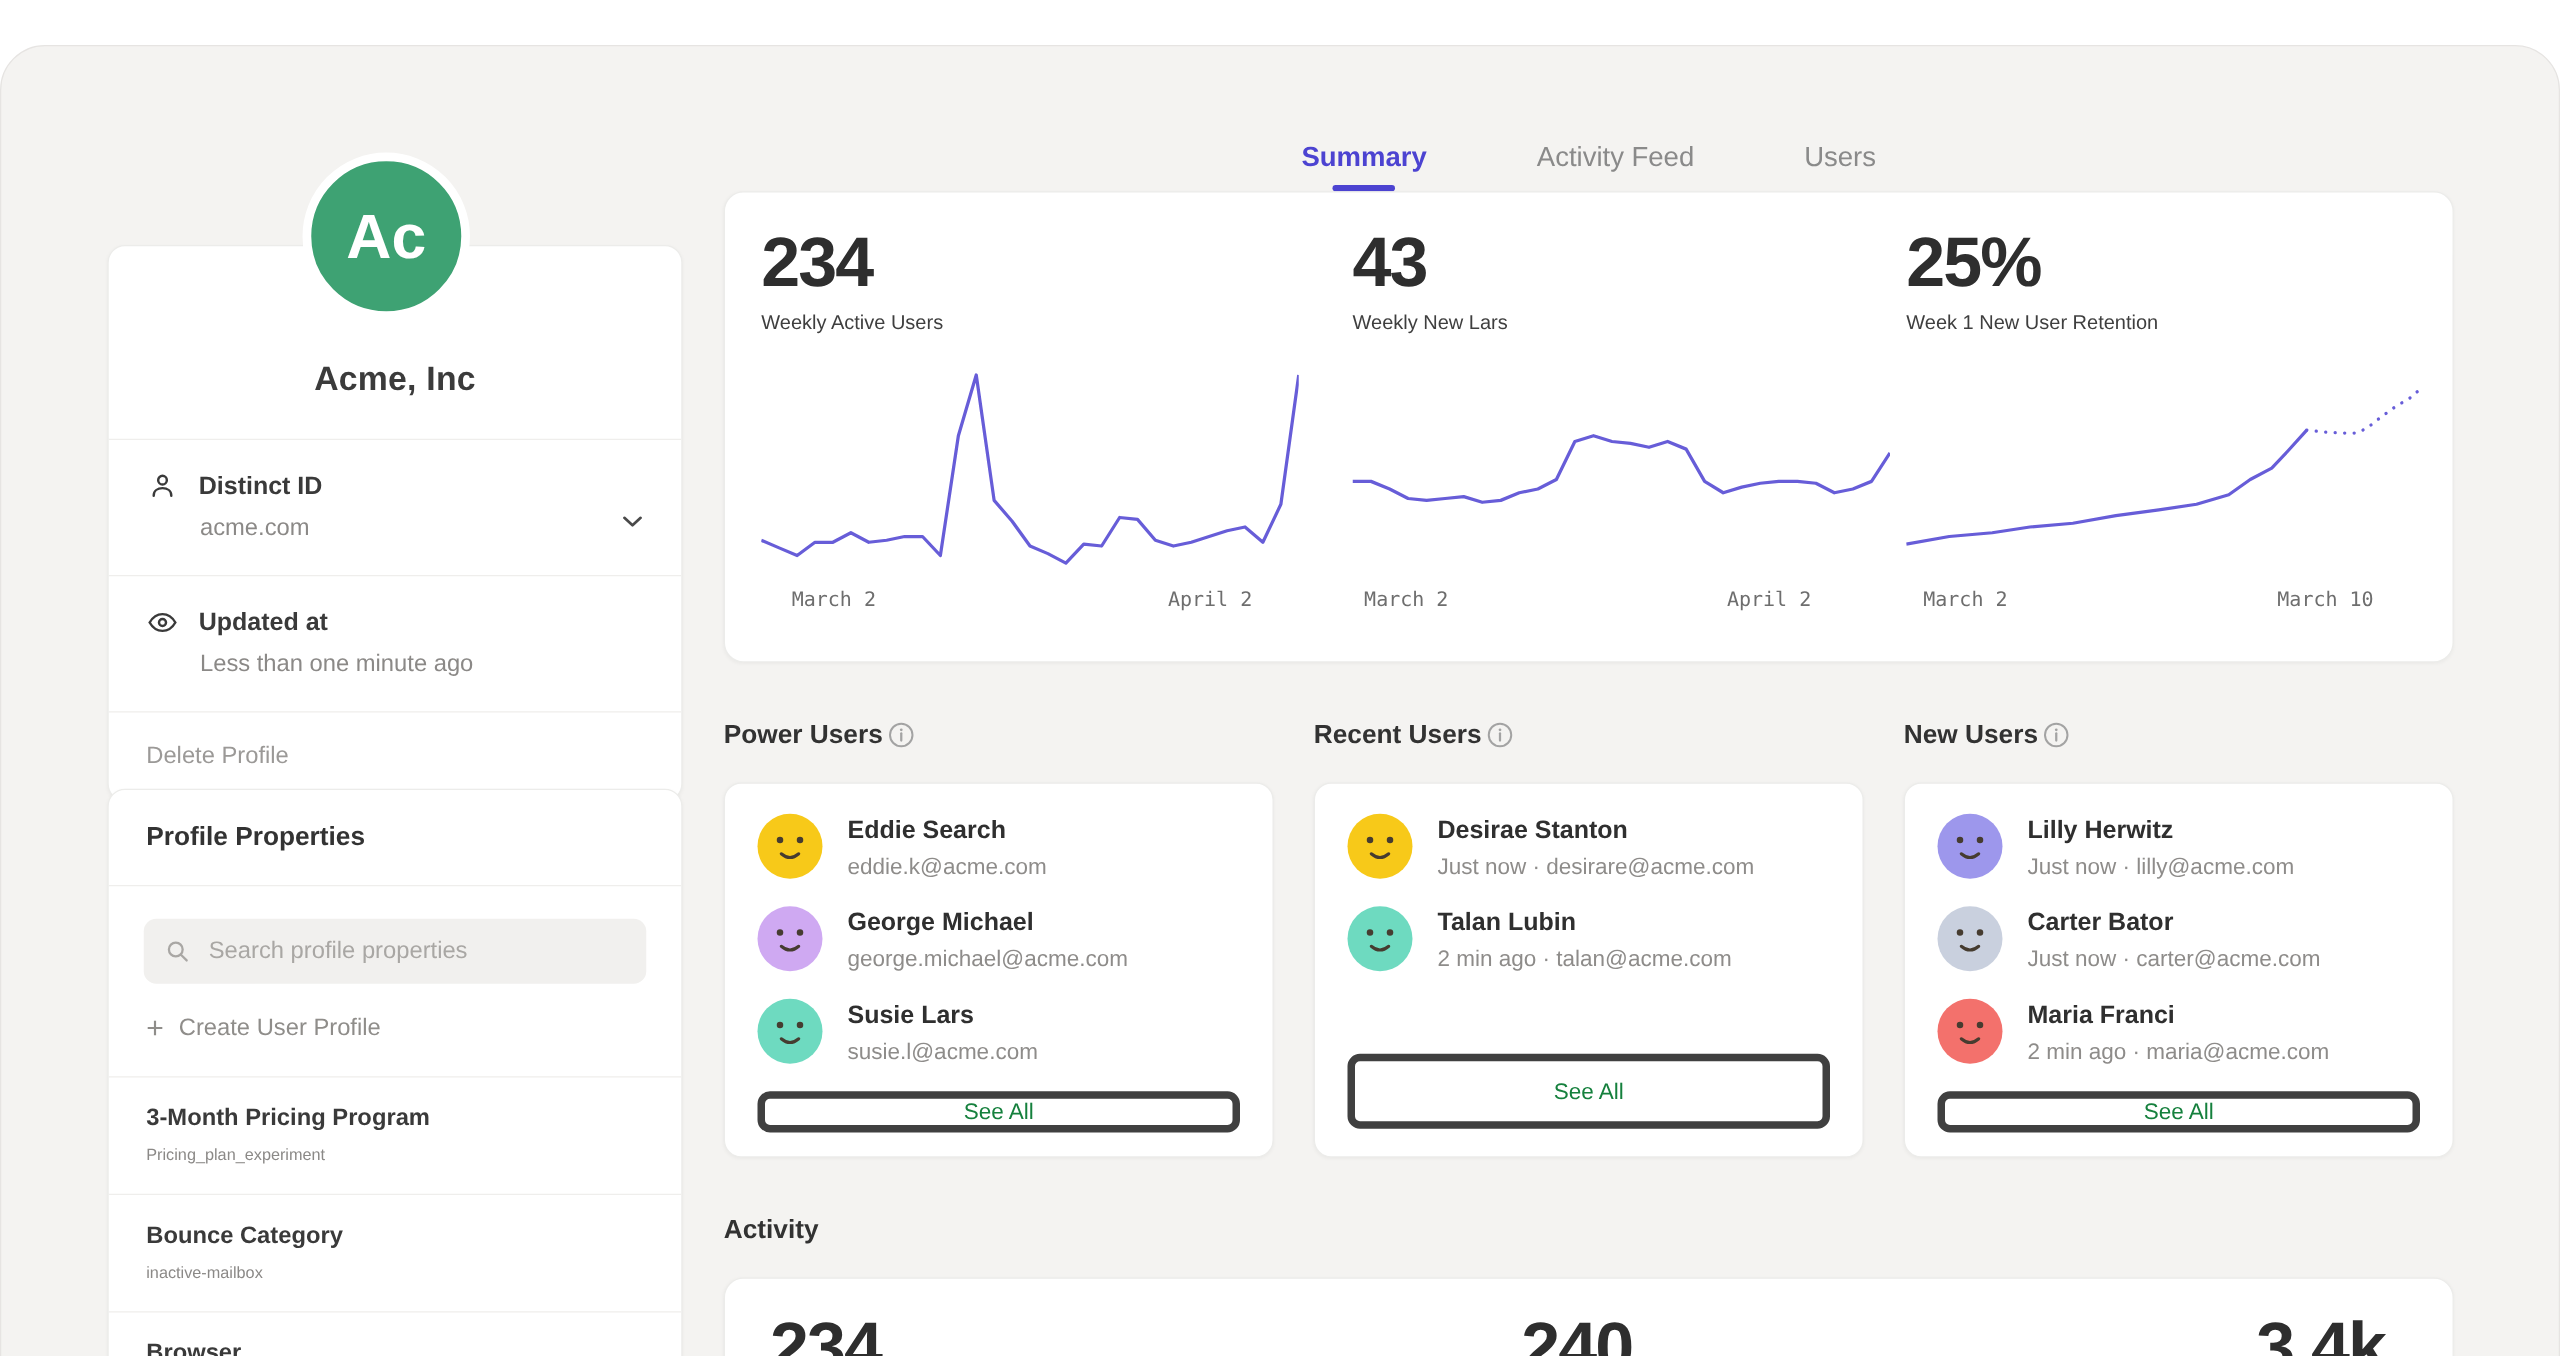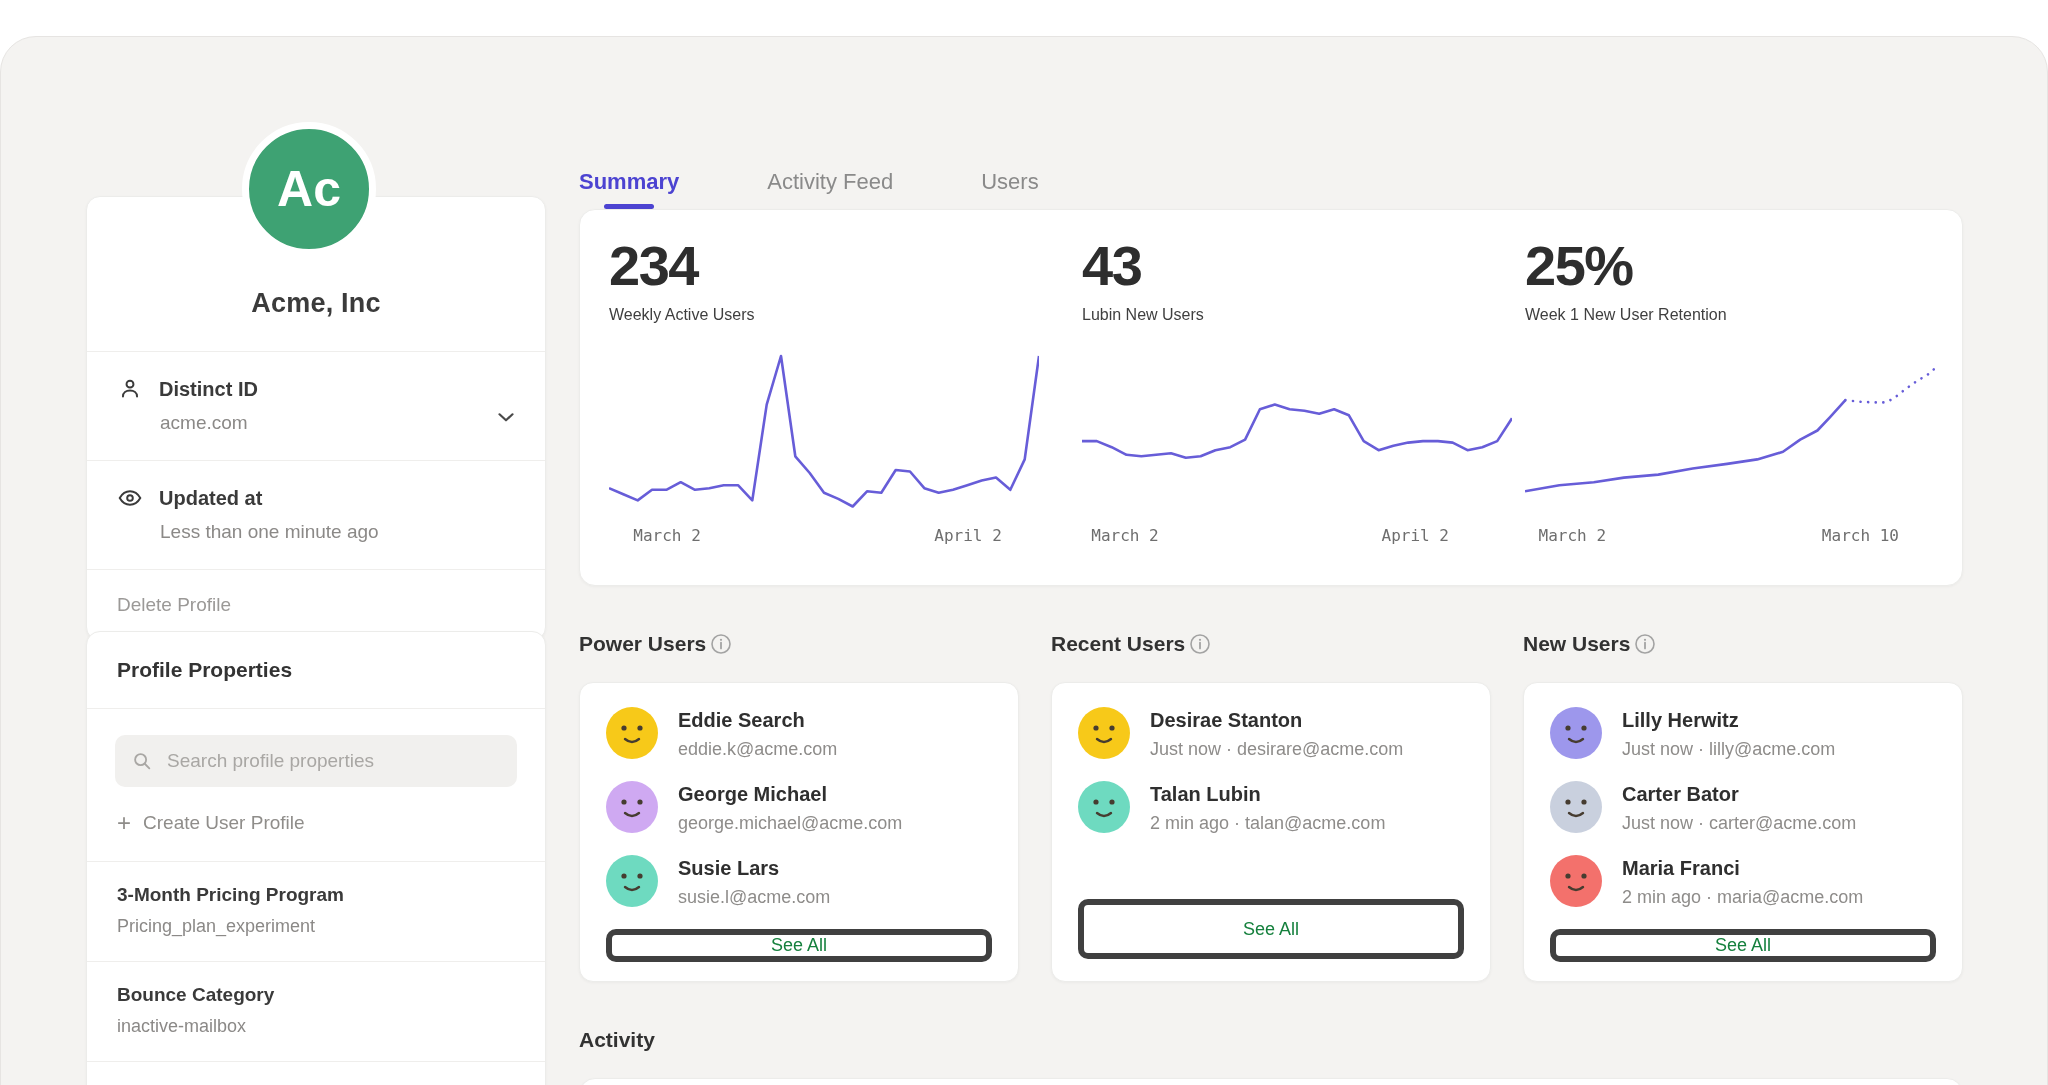--- a/index.html
+++ b/index.html
@@ -26,24 +26,24 @@
   .props-title{padding:26px 30px;font-size:21px;font-weight:700;color:#333;}
   .search-box{margin:26px 28px 0 28px;height:52px;background:#f1f0ee;border-radius:10px;display:flex;
           align-items:center;gap:12px;padding:16px 16px;box-sizing:border-box;}
   .search-box input{border:none;background:transparent;outline:none;font-size:19px;color:#555;
           font-family:"Liberation Sans",sans-serif;width:100%;}
   .search-box input::placeholder{color:#a9a7a4;}
   .create-row{display:flex;align-items:center;gap:12px;margin:24px 30px 26px 30px;font-size:19px;color:#8f8d8a;}
   .plus{font-size:24px;line-height:1;color:#8f8d8a;}
   .prop-row{padding:22px 30px 24px 30px;}
   .prop-name{font-size:19px;font-weight:700;color:#3a3a3a;}
-  .prop-value{margin-top:10px;font-size:18px;color:#8b8987;}
+  .prop-value{margin-top:10px;font-size:13px;color:#8b8987;}
   
   .main{position:absolute;left:578px;top:0;width:1384px;}
-  .tabs{height:172px;display:flex;align-items:flex-end;gap:88px;padding-bottom:0;box-sizing:border-box;}
+  .tabs{height:116px;display:flex;justify-content:center;align-items:flex-end;gap:88px;padding-bottom:0;box-sizing:border-box;}
   .tab{padding-bottom:14px;font-size:22px;font-weight:500;color:#8a8a8a;position:relative;cursor:pointer;}
   .tab.active{color:var(--accent,#4C43D1);font-weight:700;}
   .tab .bar{display:none;}
   .tab.active .bar{display:block;position:absolute;left:50%;transform:translateX(-50%);bottom:0;width:50px;height:5px;
           border-radius:3px;background:var(--accent,#4C43D1);}
   .overview-card{position:relative;height:375px;border-radius:16px;}
   .ov-col{position:absolute;top:28px;width:430px;}
   .ov-col.c0{left:29px;}.ov-col.c1{left:502px;}.ov-col.c2{left:945px;}
   .stat-value{font-size:56px;font-weight:700;color:#2e2e2e;letter-spacing:-1.5px;line-height:1;}
   .stat-label{margin-top:12px;font-size:16px;color:#3f3f3f;}
@@ -182,21 +182,21 @@
               <polyline points="0.0,138.2 14.3,144.3 28.7,150.4 43.0,139.8 57.3,139.8 71.7,132.2 86.0,139.8 100.3,138.2 114.7,135.2 129.0,135.2 143.3,150.4 157.7,54.6 172.0,6.0 186.3,106.3 200.7,123.0 215.0,142.8 229.3,148.9 243.7,156.5 258.0,141.3 272.3,142.8 286.7,120.0 301.0,121.5 315.3,138.2 329.7,142.8 344.0,139.8 358.3,135.2 372.7,130.6 387.0,127.6 401.3,139.8 415.7,109.4 430.0,6.0" fill="none" stroke="#675DD8" stroke-width="2.6" stroke-linejoin="round"></polyline>
             </svg>
           </div>
         <div class="axis-row">
           <span style="left: 13.5%;">March 2</span>
           <span style="left: 83.5%;">April 2</span>
         </div>
       </div>
       <div class="ov-col c1">
         <div class="stat-value">43</div>
-        <div class="stat-label">Lubin New Users</div>
+        <div class="stat-label">Weekly New Lars</div>
         <div class="chart-box">
             <svg width="430" height="170">
               <polyline points="0.0,91.1 14.8,91.1 29.7,97.2 44.5,104.8 59.3,106.3 74.1,104.8 89.0,103.3 103.8,107.8 118.6,106.3 133.4,100.2 148.3,97.2 163.1,89.6 177.9,59.2 192.8,54.6 207.6,59.2 222.4,60.7 237.2,63.8 252.1,59.2 266.9,65.3 281.7,91.1 296.6,100.2 311.4,95.7 326.2,92.6 341.0,91.1 355.9,91.1 370.7,92.6 385.5,100.2 400.3,97.2 415.2,91.1 430.0,68.3" fill="none" stroke="#675DD8" stroke-width="2.6" stroke-linejoin="round"></polyline>
             </svg>
           </div>
         <div class="axis-row">
           <span style="left: 10%;">March 2</span>
           <span style="left: 77.5%;">April 2</span>
         </div>
       </div>

